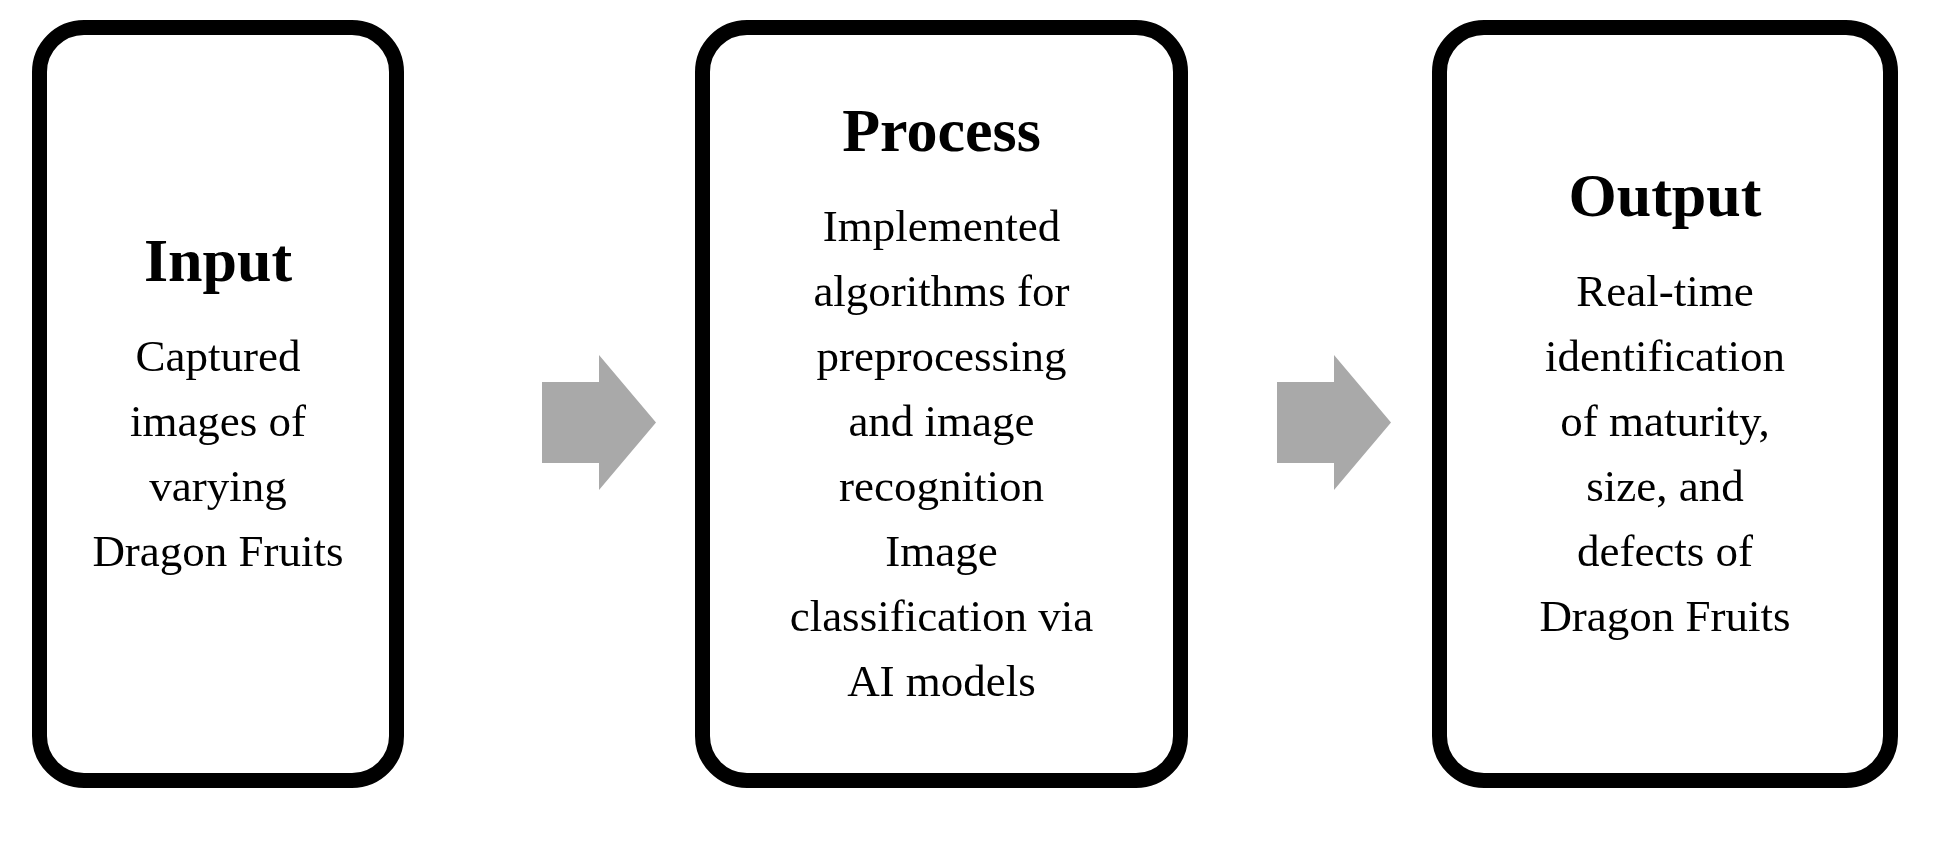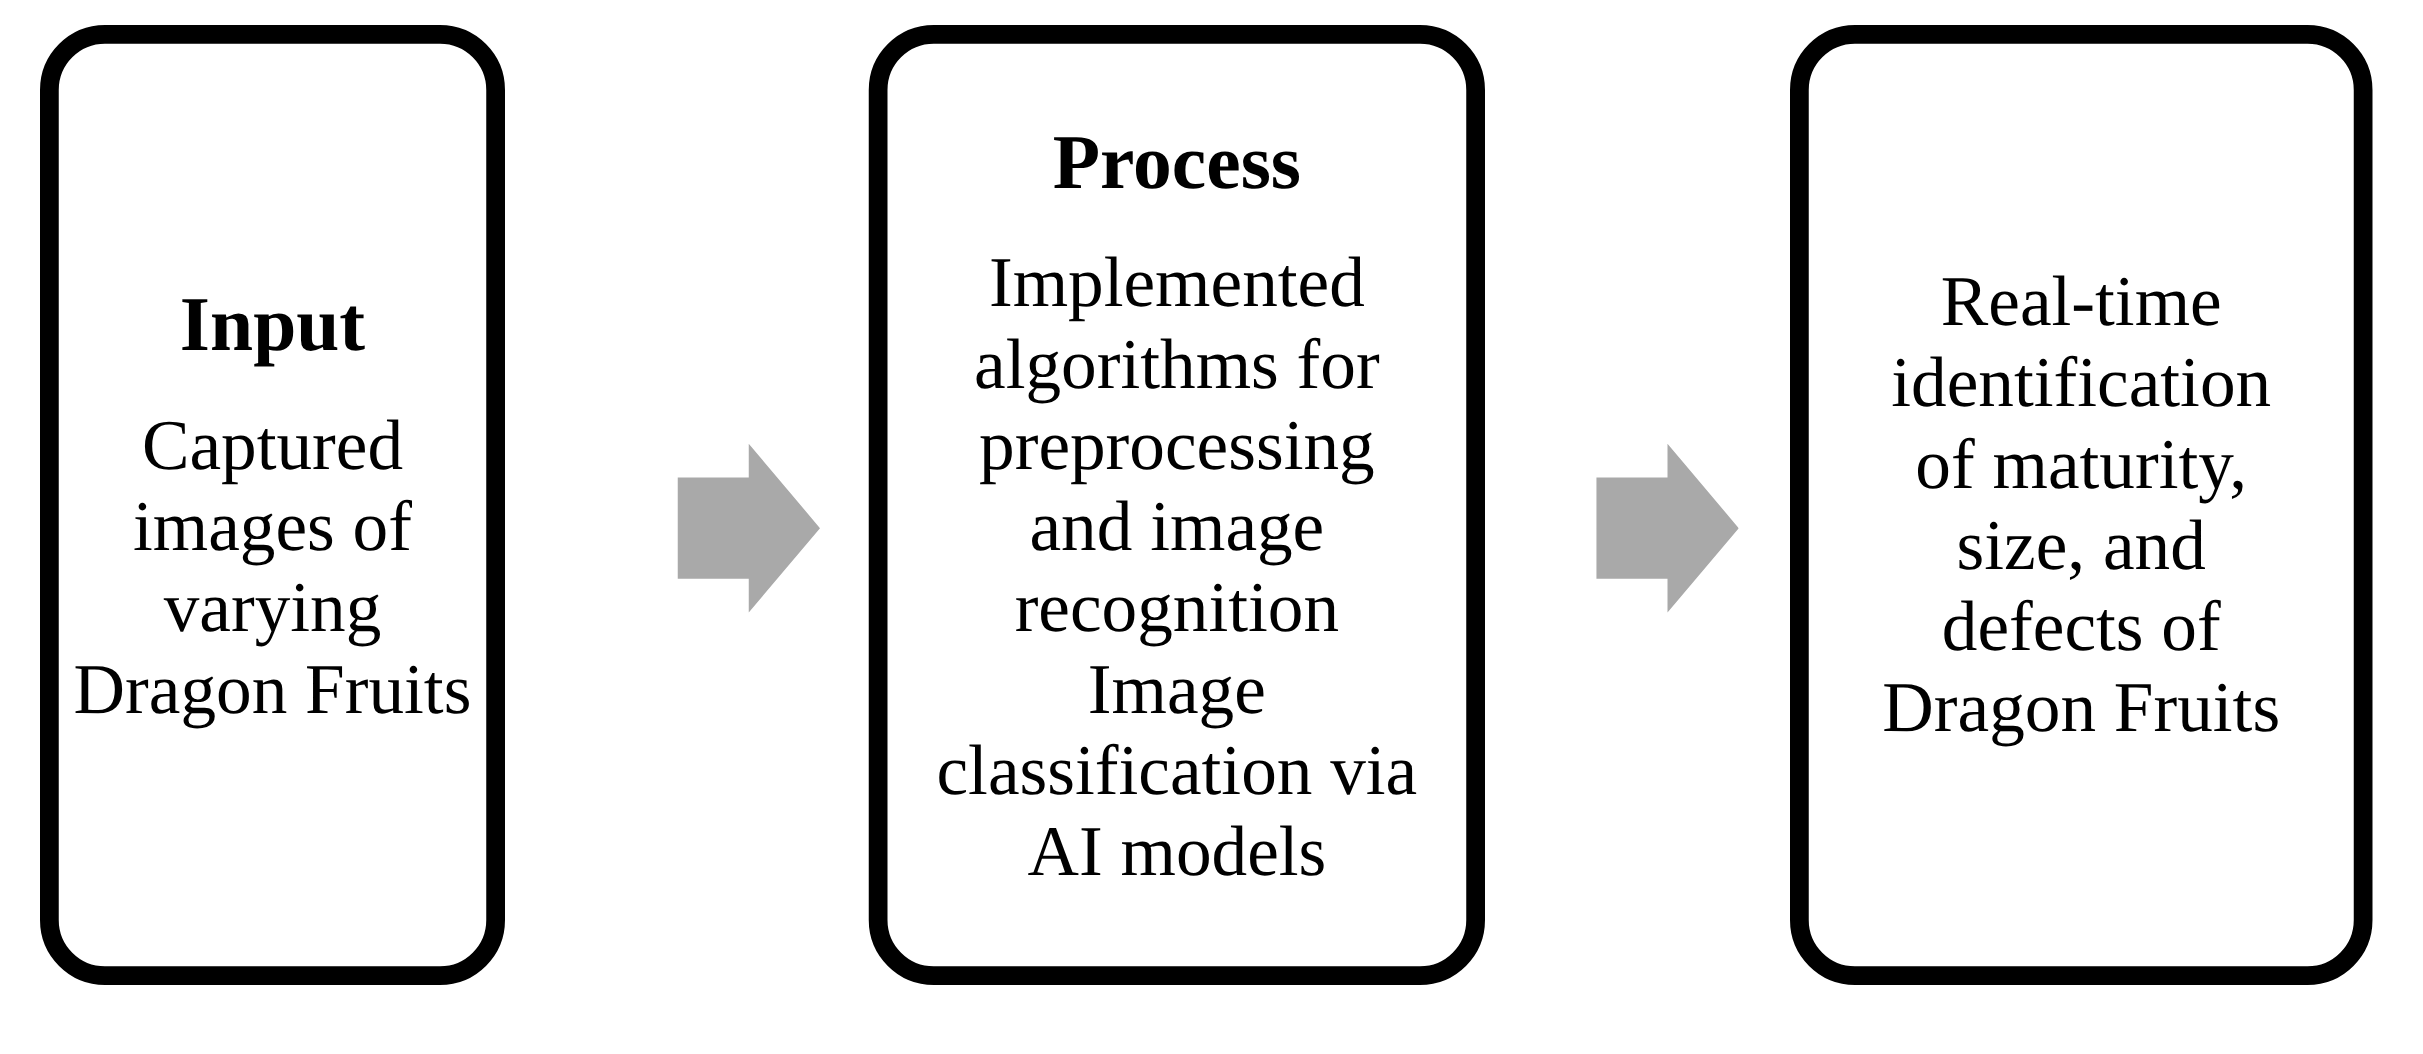--- a/index.html
+++ b/index.html
@@ -30,21 +30,21 @@
   .box-input   { left: 32px;   width: 372px; }
   .box-process { left: 695px;  width: 493px; }
   .box-output  { left: 1432px; width: 466px; }
   .box-heading {
     font-size: 62px;
     line-height: 72px;
     font-weight: bold;
     margin-bottom: 28px;
   }
   .box-paragraph {
-    font-size: 57px;
+    font-size: 45px;
     line-height: 65px;
     white-space: pre-line;
   }
   .box-paragraph + .box-paragraph { }
   .flow-arrow {
     position: absolute;
     top: 355px;
     width: 114px;
     height: 136px;
   }
@@ -78,20 +78,21 @@
     <div class="box-paragraph">Image
 classification via
 AI models</div>
   </div>
 
   <svg class="flow-arrow arrow-2" viewBox="0 0 114 136" xmlns="http://www.w3.org/2000/svg">
     <polygon points="0,27 57,27 57,0 114,67.5 57,135 57,108 0,108" fill="#a9a9a9"></polygon>
   </svg>
 
   <div class="flow-box box-output">
+    <div class="box-heading">Output</div>
     <div class="box-paragraph">Real-time
 identification
 of maturity,
 size, and
 defects of
 Dragon Fruits</div>
   </div>
 
 </div>
 

